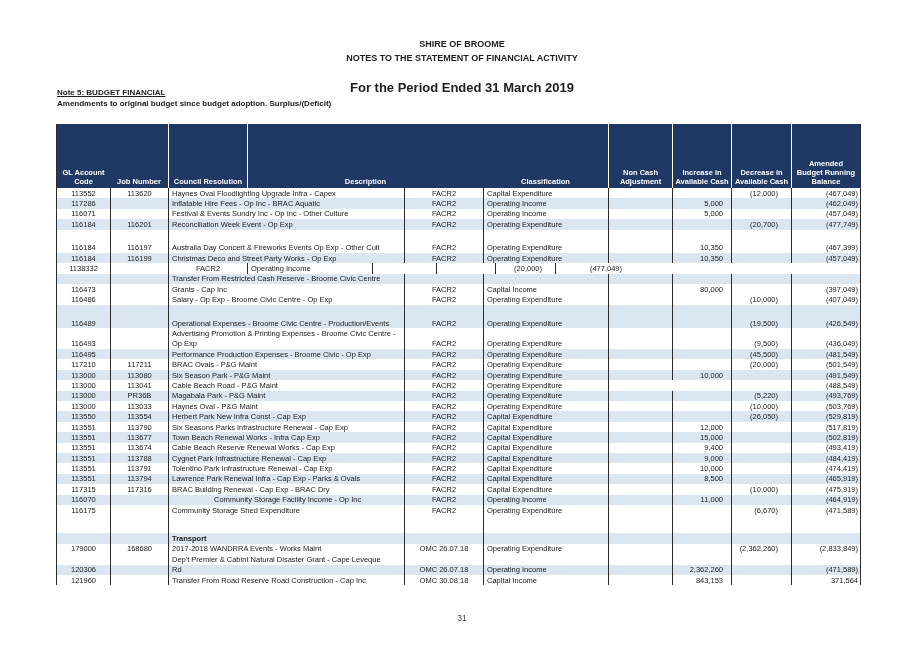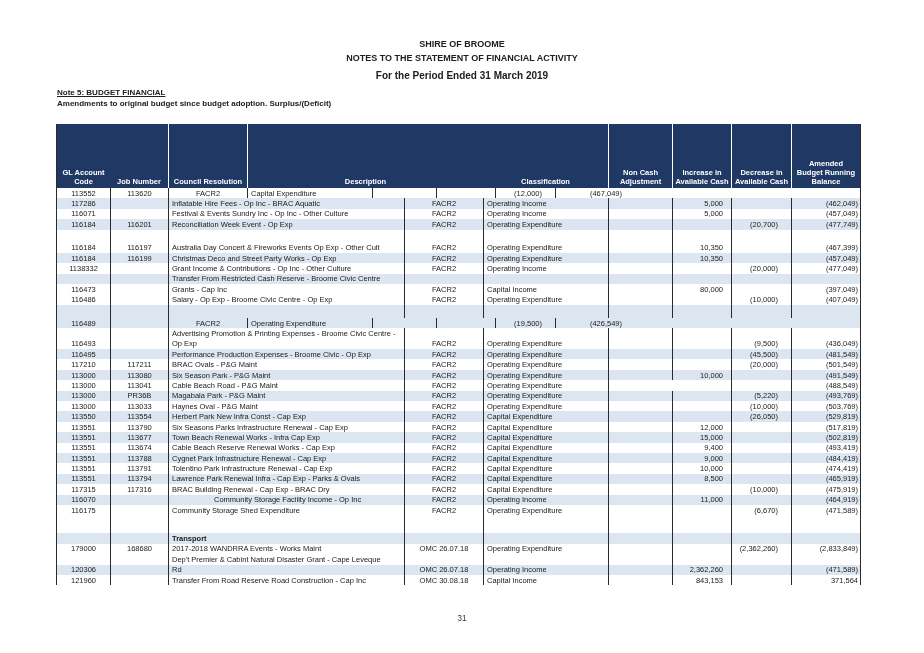--- a/index.html
+++ b/index.html
@@ -2,21 +2,21 @@
 <html style="--header-bg: #1F3864; --header-text: #FFFFFF; --band-bg: #DCE6F1; --grid: #2B2B2B; --body-text: #1A1A1A;"><head>
 <meta charset="utf-8">
 <style>
   * { margin:0; padding:0; box-sizing:border-box; }
   html,body { background:#ffffff; }
   body { font-family:"Liberation Sans", sans-serif; }
   .page { position:relative; width:924px; height:653px; background:#fff; overflow:hidden; color:var(--body-text,#1a1a1a); }
 
   .title-block { position:absolute; top:37px; left:0; width:100%; text-align:center; }
   .title-line  { font-size:9px; font-weight:bold; color:#202020; line-height:14px; }
-  .period-line { font-size:10px; font-weight:bold; color:#202020; margin-top:5px; }
+  .period-line { font-size:13px; font-weight:bold; color:#202020; margin-top:15px; }
 
   .note-heading { position:absolute; top:88px; left:57px; font-size:8px; font-weight:bold; text-decoration:underline; color:#202020; }
   .note-sub     { position:absolute; top:99px; left:57px; font-size:8px; font-weight:bold; color:#202020; }
 
   .amend-table { position:absolute; top:124px; left:56px; width:805px;
                  border-left:1px solid var(--grid,#2b2b2b); border-right:1px solid var(--grid,#2b2b2b); }
   .thead { display:flex; height:64px; background:var(--header-bg,#1F3864); }
   .hcell { display:flex; align-items:flex-end; justify-content:center; text-align:center;
            color:var(--header-text,#fff); font-weight:bold; font-size:7.5px; line-height:9px;
            padding-bottom:2px; white-space:pre-line; overflow:hidden; }
@@ -69,20 +69,21 @@
         <div class="hcell hdiv" style="width: 60px;">Decrease in
 Available Cash</div>
         <div class="hcell hdiv" style="width: 69px;">Amended
 Budget Running
 Balance</div>
       </div>
     <div class="tbody" id="tbody">
         <div class="trow">
           <div class="cell col-gl" style="width: 53px;">113552</div>
           <div class="cell col-job" style="width: 58px;">113620</div>
+          <div class="cell col-desc" style="width: 236px;">Haynes Oval Floodlighting Upgrade Infra - Capex</div>
           <div class="cell col-res" style="width: 79px;">FACR2</div>
           <div class="cell col-cls" style="width: 125px;">Capital Expenditure</div>
           <div class="cell col-noncash" style="width: 64px;"></div>
           <div class="cell col-inc" style="width: 59px;"></div>
           <div class="cell col-dec" style="width: 60px;">(12,000)</div>
           <div class="cell col-bal" style="width: 69px;">(467,049)</div>
         </div>
         <div class="trow band">
           <div class="cell col-gl" style="width: 53px;">117286</div>
           <div class="cell col-job" style="width: 58px;"></div>
@@ -145,21 +146,20 @@
           <div class="cell col-res" style="width: 79px;">FACR2</div>
           <div class="cell col-cls" style="width: 125px;">Operating Expenditure</div>
           <div class="cell col-noncash" style="width: 64px;"></div>
           <div class="cell col-inc" style="width: 59px;">10,350</div>
           <div class="cell col-dec" style="width: 60px;"></div>
           <div class="cell col-bal" style="width: 69px;">(457,049)</div>
         </div>
         <div class="trow">
           <div class="cell col-gl" style="width: 53px;">1138332</div>
           <div class="cell col-job" style="width: 58px;"></div>
-          <div class="cell col-desc" style="width: 236px;">Grant Income &amp; Contributions - Op Inc - Other Culture</div>
           <div class="cell col-res" style="width: 79px;">FACR2</div>
           <div class="cell col-cls" style="width: 125px;">Operating Income</div>
           <div class="cell col-noncash" style="width: 64px;"></div>
           <div class="cell col-inc" style="width: 59px;"></div>
           <div class="cell col-dec" style="width: 60px;">(20,000)</div>
           <div class="cell col-bal" style="width: 69px;">(477,049)</div>
         </div>
         <div class="trow band">
           <div class="cell col-gl" style="width: 53px;"></div>
           <div class="cell col-job" style="width: 58px;"></div>
@@ -200,20 +200,21 @@
           <div class="cell col-res" style="width: 79px;"></div>
           <div class="cell col-cls" style="width: 125px;"></div>
           <div class="cell col-noncash" style="width: 64px;"></div>
           <div class="cell col-inc" style="width: 59px;"></div>
           <div class="cell col-dec" style="width: 60px;"></div>
           <div class="cell col-bal" style="width: 69px;"></div>
         </div>
         <div class="trow band">
           <div class="cell col-gl" style="width: 53px;">116489</div>
           <div class="cell col-job" style="width: 58px;"></div>
+          <div class="cell col-desc" style="width: 236px;">Operational Expenses - Broome Civic Centre - Production/Events</div>
           <div class="cell col-res" style="width: 79px;">FACR2</div>
           <div class="cell col-cls" style="width: 125px;">Operating Expenditure</div>
           <div class="cell col-noncash" style="width: 64px;"></div>
           <div class="cell col-inc" style="width: 59px;"></div>
           <div class="cell col-dec" style="width: 60px;">(19,500)</div>
           <div class="cell col-bal" style="width: 69px;">(426,549)</div>
         </div>
         <div class="trow">
           <div class="cell col-gl" style="width: 53px;"></div>
           <div class="cell col-job" style="width: 58px;"></div>

